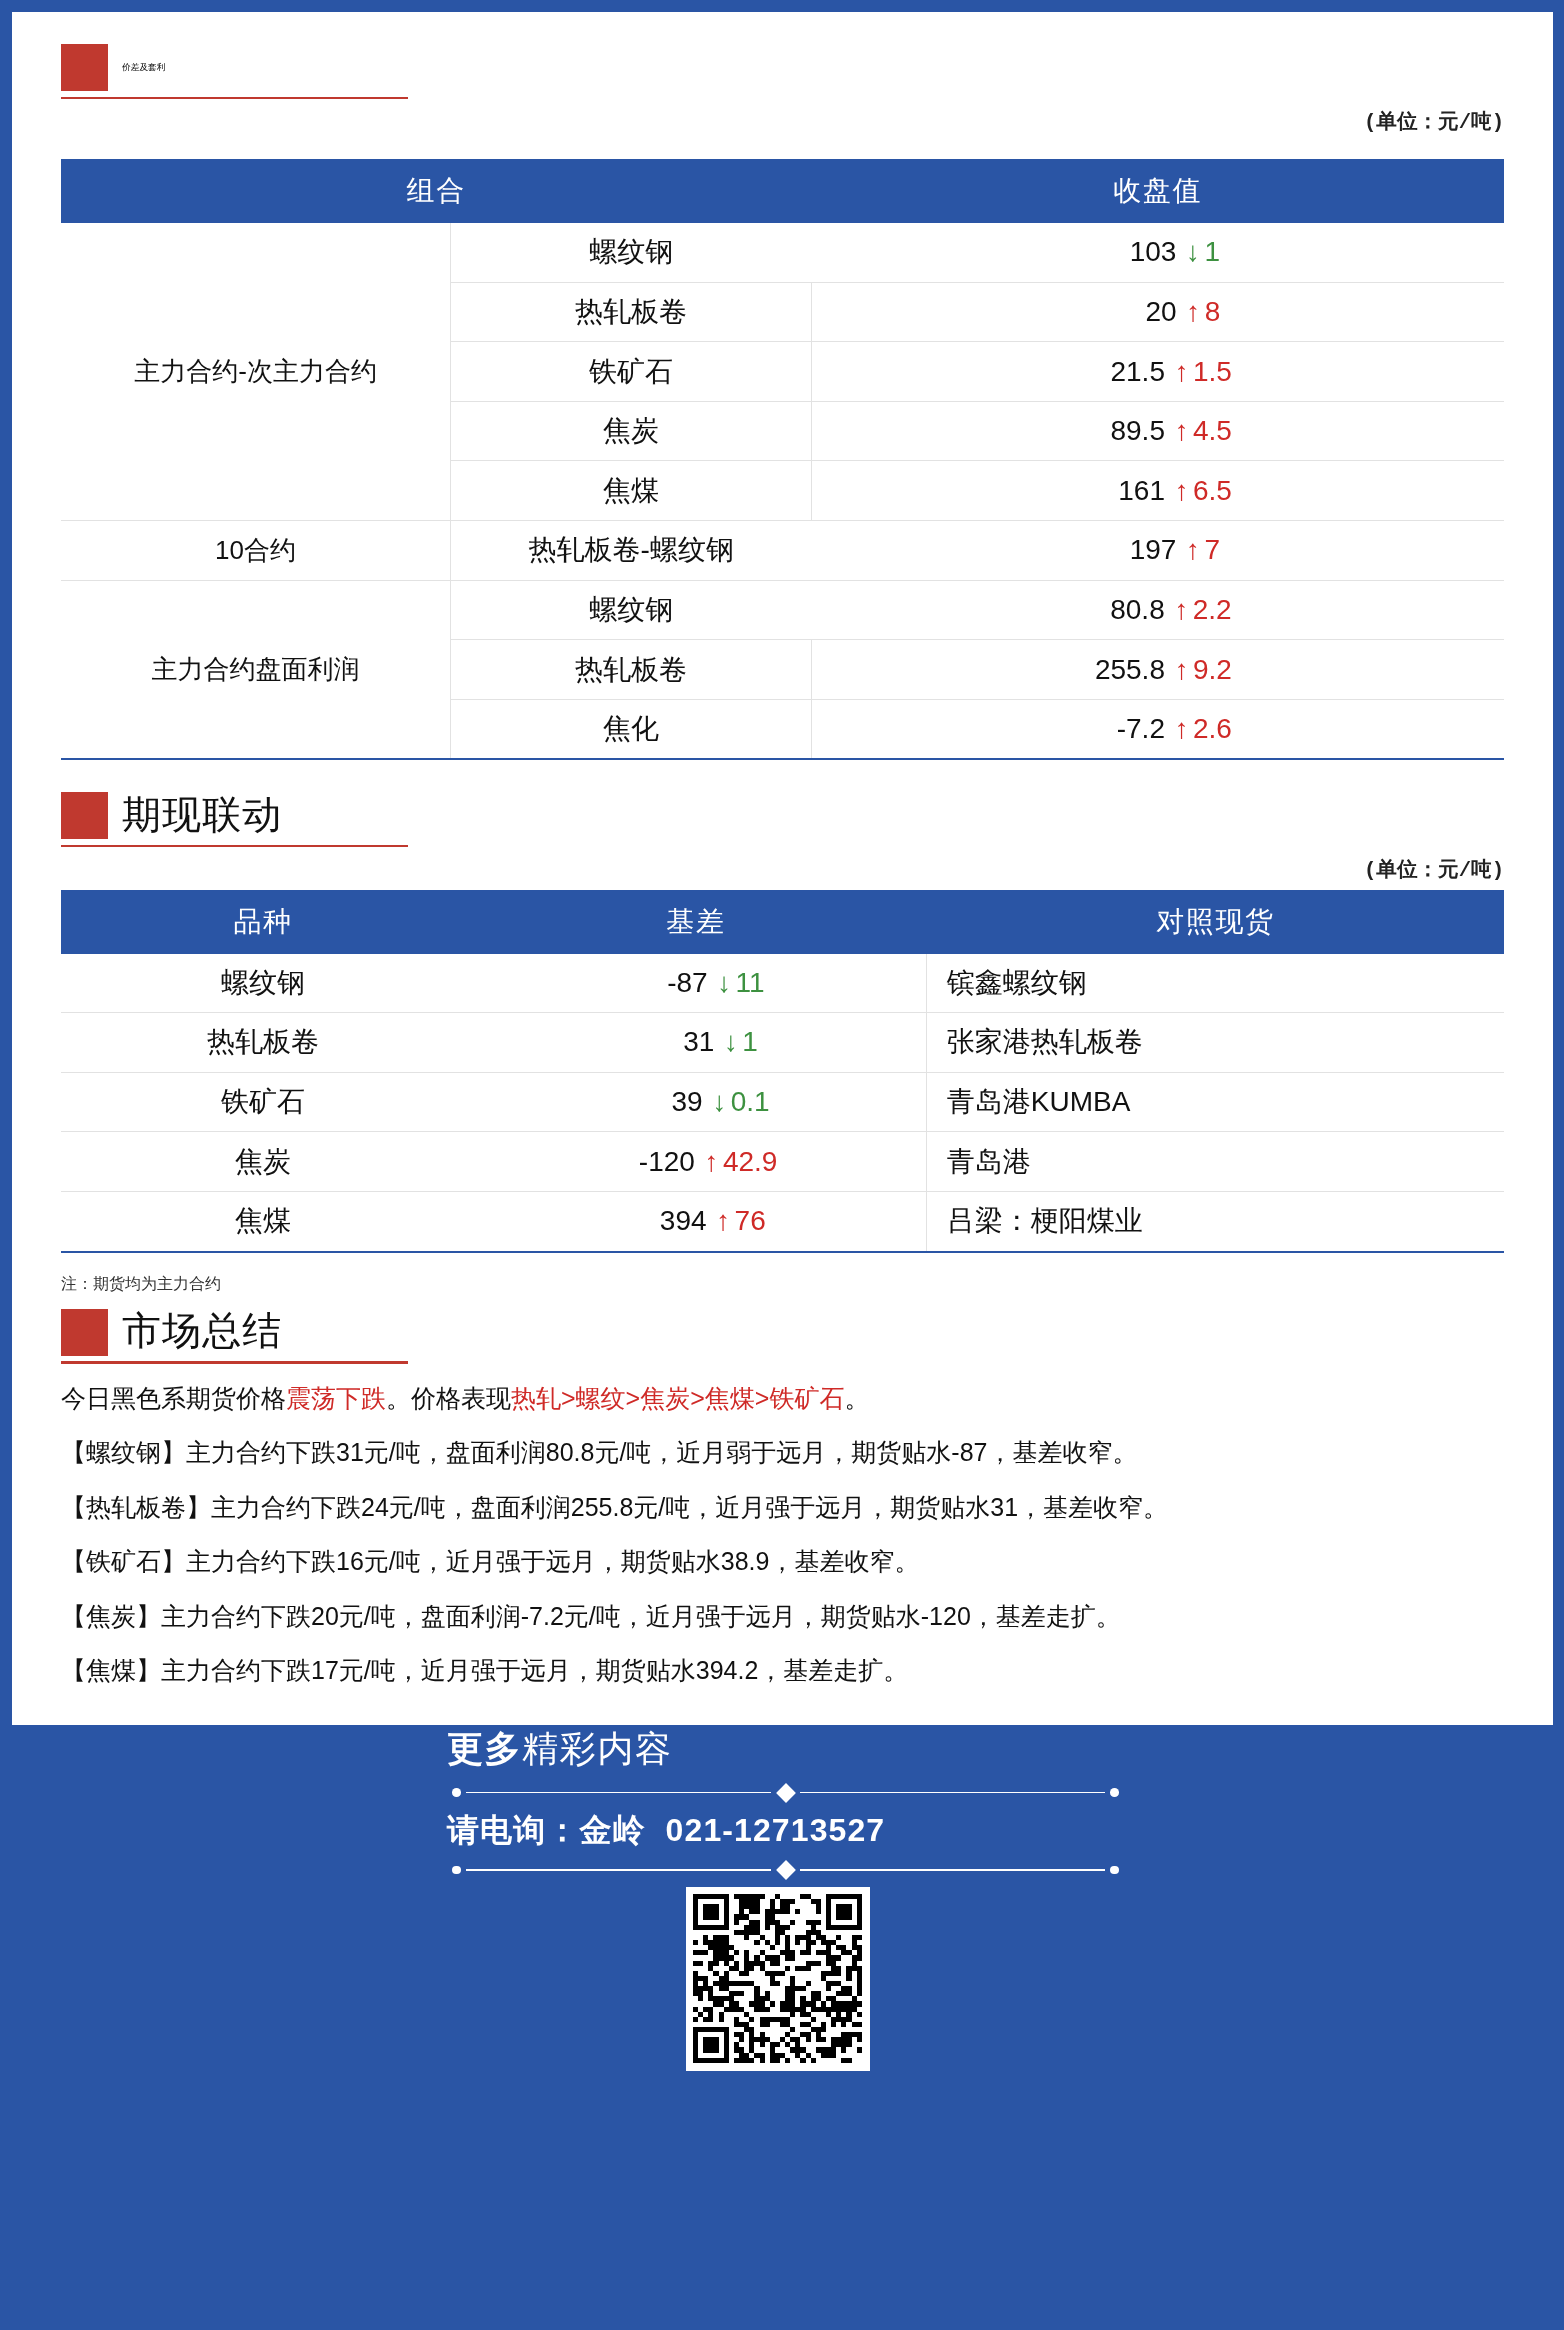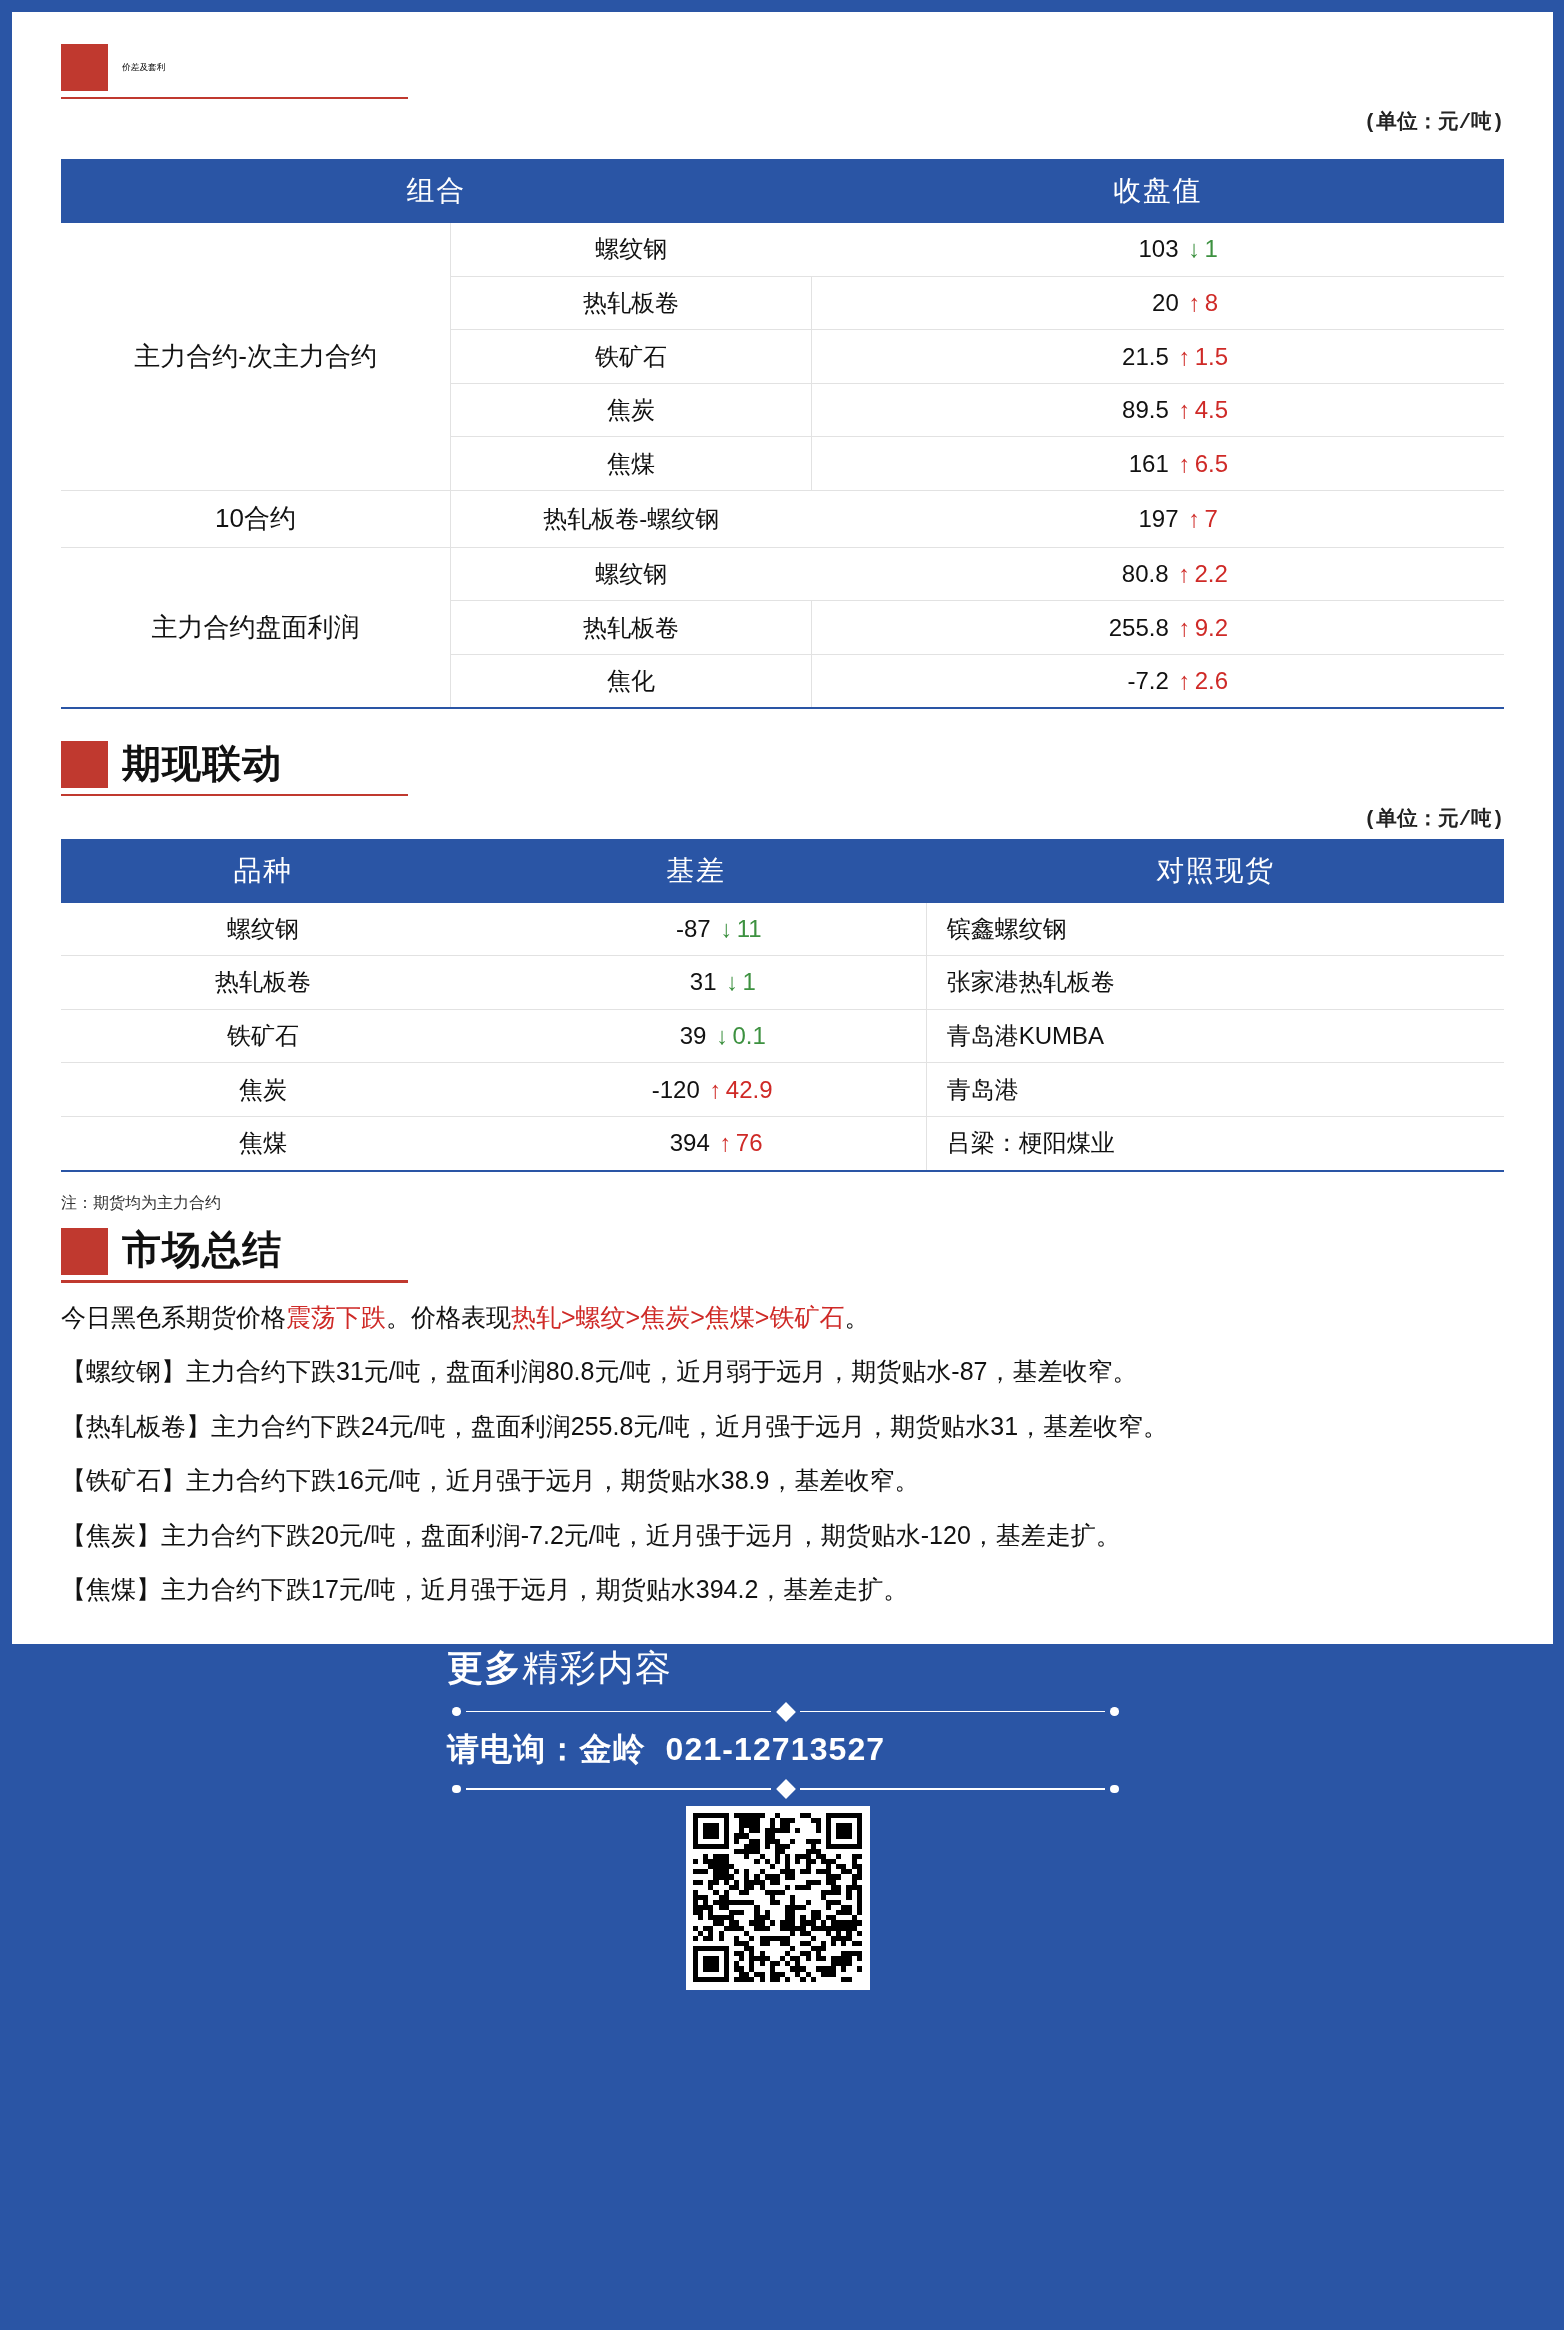--- a/index.html
+++ b/index.html
@@ -28,21 +28,21 @@
   }
   .sec-square {
     width: 47px;
     height: 47px;
     background: #c0392f;
     margin-right: 14px;
     flex: none;
   }
   .sec-title {
     font-size: 39px;
-    font-weight: bold;
+    font-weight: normal;
     color: #111111;
     letter-spacing: 1.1px;
     line-height: 1;
     padding-bottom: 3.2px;
   }
   .sec-rule {
     height: 2.7px;
     background: #c0392f;
     width: 347px;
     margin-top: 5.4px;
@@ -65,21 +65,21 @@
   th {
     background: #2a55a5;
     color: #ffffff;
     font-size: 28px;
     font-weight: normal;
     padding: 13px 0;
     text-align: center;
     letter-spacing: 1.6px;
   }
   td {
-    font-size: 24px;
+    font-size: 28px;
     text-align: center;
     padding: 10.3px 0;
     color: #111;
     border-bottom: 1.1px solid #e2e2e2;
   }
   .tbl-arb tr td:first-child { border-right: 1.1px solid #e2e2e2; }
   .tbl-arb { border-bottom: 2.2px solid #2a55a5; margin-top: 24px; }
   .tbl-basis { border-bottom: 2.2px solid #2a55a5; }
   .group-cell {
     font-size: 26px;

